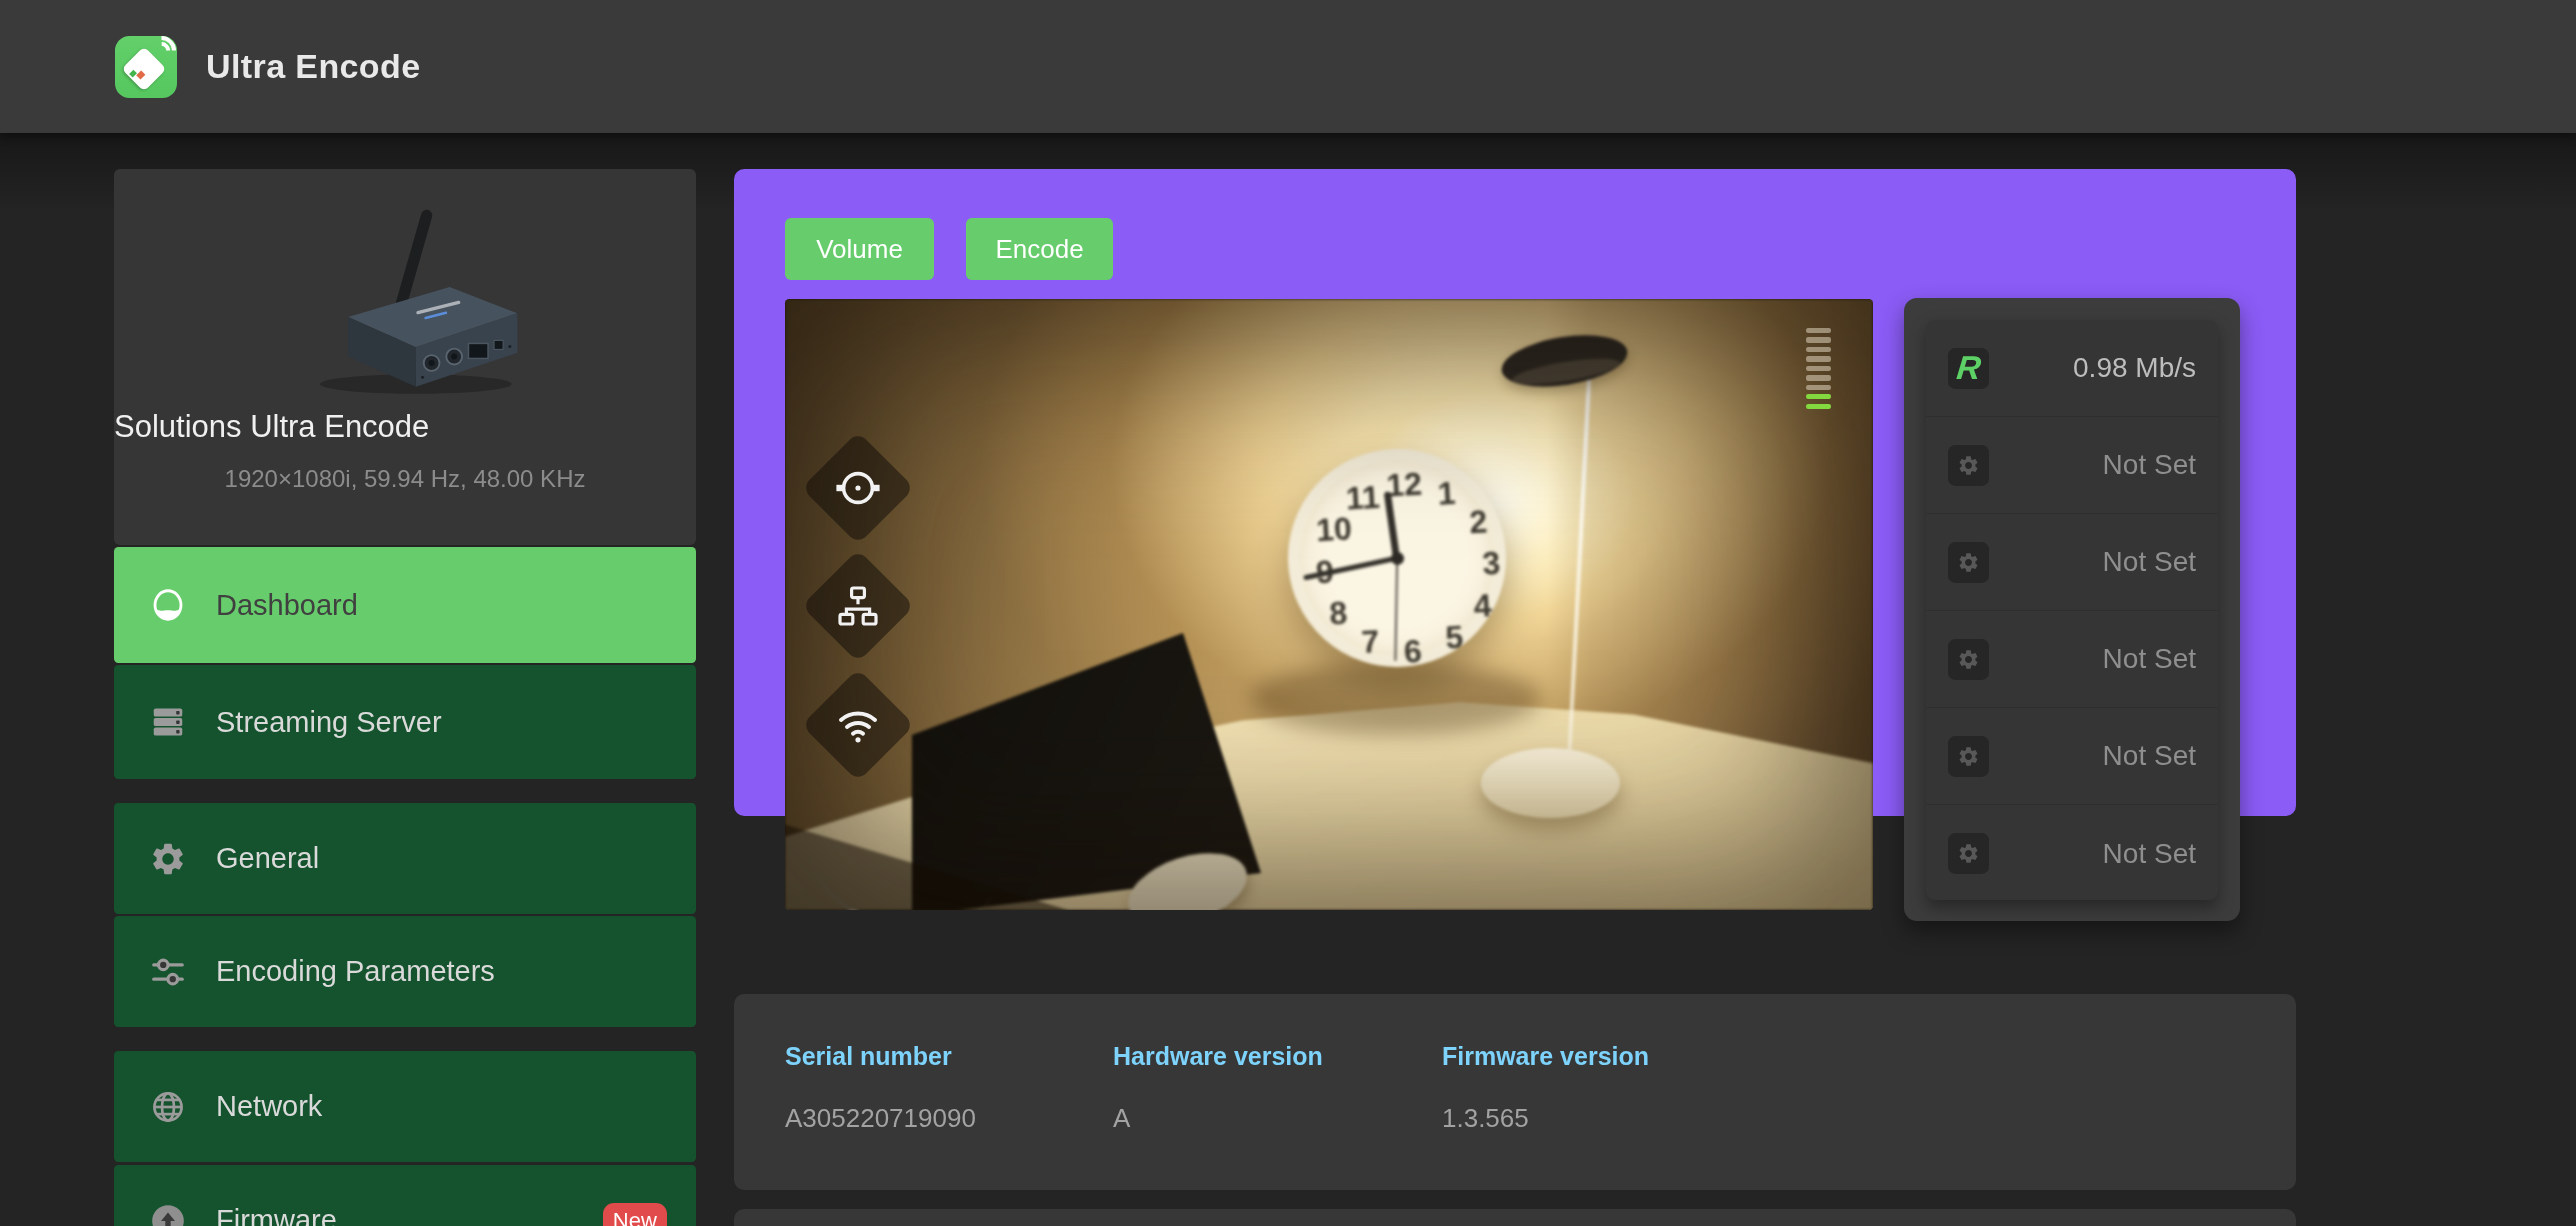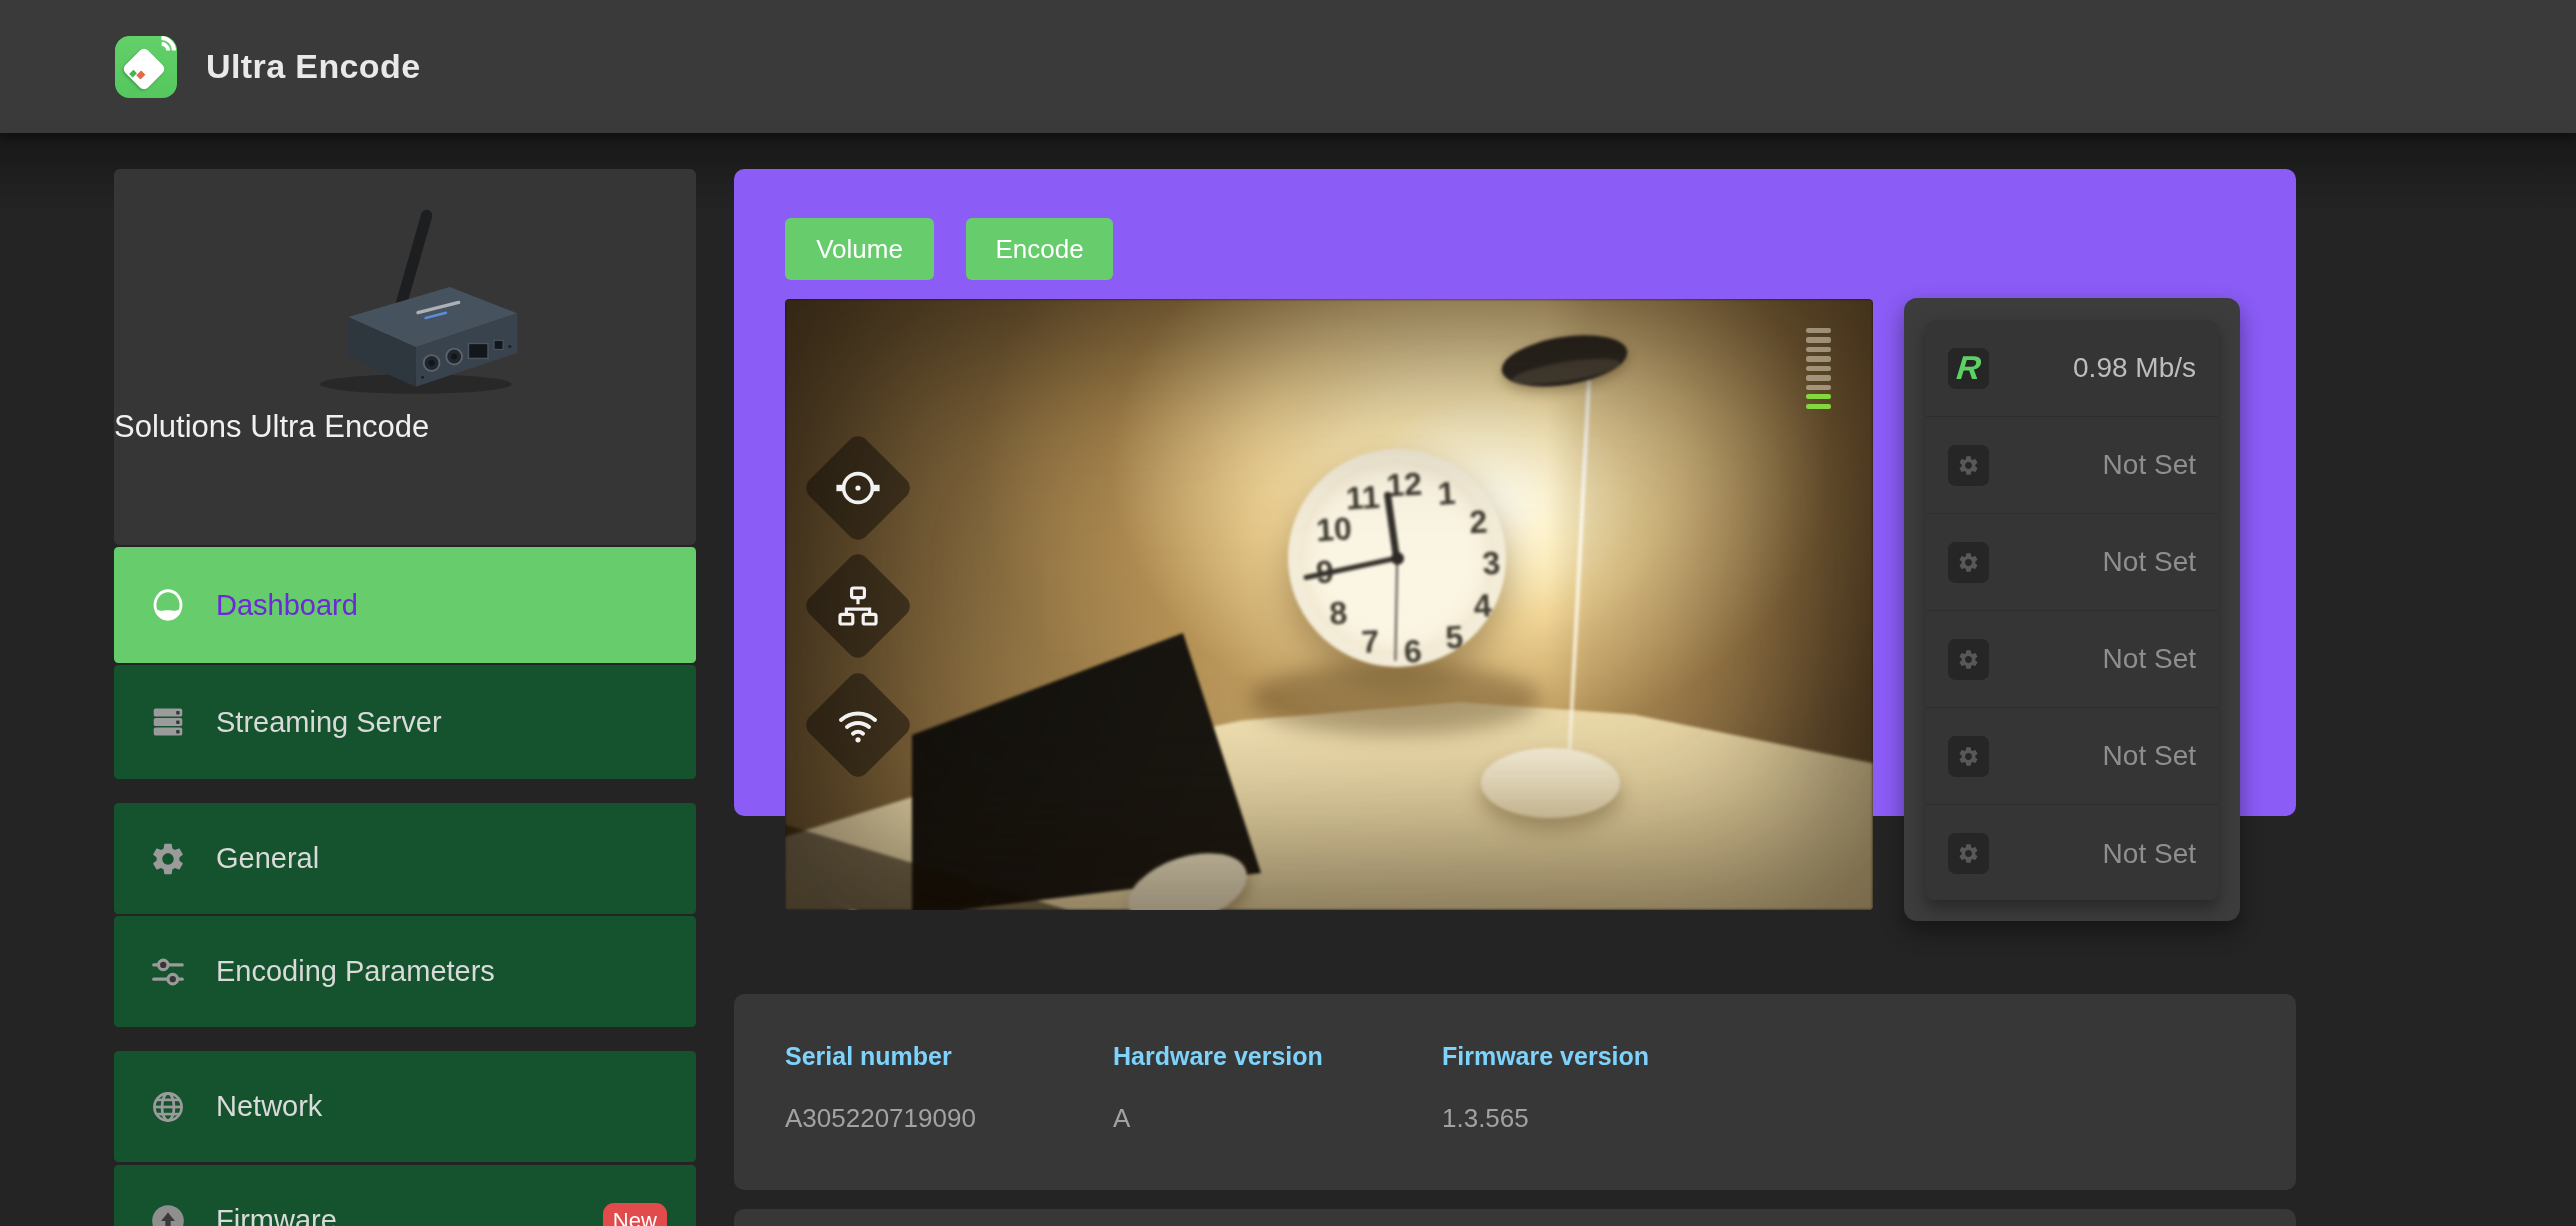--- a/index.html
+++ b/index.html
@@ -58,21 +58,21 @@
     font-size:24px; color:#8c8c8c; }
 
   .sb-item{
     position:absolute; left:114px; width:582px; background:#14532d; border-radius:4.4px;
     display:flex; align-items:center; padding-left:33px; cursor:pointer; z-index:2;
   }
   .sb-item .ico{ width:41px; height:41px; margin-right:28px; display:flex; align-items:center; justify-content:center; flex:none; }
   .sb-item .ico svg{ width:38px; height:38px; }
   .sb-item .lbl{ font-size:29px; color:#dadada; }
   #item-dashboard{ top:547px; height:116px; background:#67cd6c; }
-  #item-dashboard .lbl{ color:#6d28d9; }
+  #item-dashboard .lbl{ color:#404040; }
   #item-streaming{ top:665px; height:114px; }
   #item-general{ top:803px; height:111px; }
   #item-encoding{ top:916px; height:111px; }
   #item-network{ top:1051px; height:111px; }
   #item-firmware{ top:1165px; height:111px; }
   .new-badge{
     margin-left:auto; margin-right:29px; min-width:57px; height:35px; border-radius:11px;
     background:#e14b4b; color:#fff; font-size:22px; display:flex; align-items:center; justify-content:center;
     padding:0 10.2px;
   }
@@ -219,20 +219,21 @@
     <circle cx="472" cy="442" r="21" fill="#20262c" stroke="#59646f" stroke-width="5"></circle>
     <circle cx="472" cy="442" r="8" fill="#11161b"></circle>
     <circle cx="532" cy="425" r="21" fill="#20262c" stroke="#59646f" stroke-width="5"></circle>
     <circle cx="532" cy="425" r="8" fill="#11161b"></circle>
     <rect x="570" y="390" width="52" height="40" fill="#12171c" stroke="#4a555f" stroke-width="4"></rect>
     <rect x="638" y="382" width="24" height="24" fill="#12171c" stroke="#4a555f" stroke-width="3"></rect>
     <circle cx="448" cy="480" r="4" fill="#1a2026"></circle>
     <circle cx="680" cy="398" r="4" fill="#1a2026"></circle>
   </svg>
   <div class="device-name">Solutions Ultra Encode</div>
+  <div class="device-signal">1920×1080i, 59.94 Hz, 48.00 KHz</div>
 </div>
 
 <div class="sb-item" id="item-dashboard">
   <span class="ico">
     <svg viewBox="0 0 24 24">
       <ellipse cx="12" cy="12" rx="8.2" ry="9" fill="none" stroke="#fff" stroke-width="1.8"></ellipse>
       <path d="M4.4 14.6 c2.5 1.9 4.5 0.7 7.6 0.7 s5.1 1.2 7.6 -0.7 c-0.9 3.7 -3.9 6.4 -7.6 6.4 s-6.7 -2.7 -7.6 -6.4 z" fill="#fff"></path>
       <line x1="12" y1="14" x2="15.4" y2="8.4" stroke="#67cd6c" stroke-width="2" stroke-linecap="round"></line>
     </svg>
   </span>

